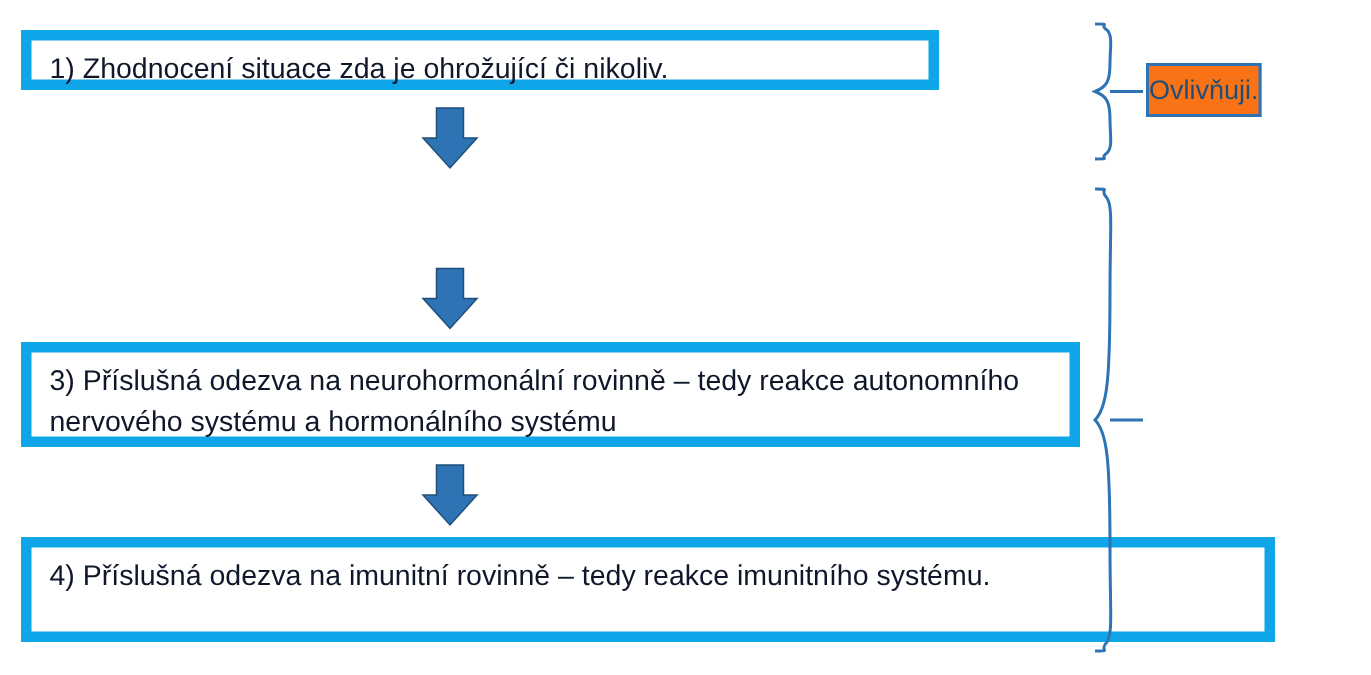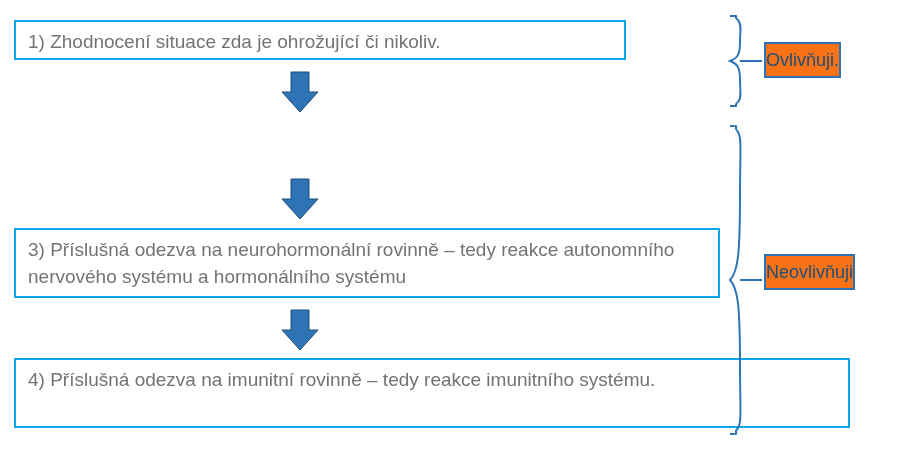--- a/index.html
+++ b/index.html
@@ -15,23 +15,23 @@
     overflow: hidden;
   }
   #diagram {
     position: relative;
     width: 914px;
     height: 450px;
   }
   .step-box {
     position: absolute;
     box-sizing: border-box;
-    border: 2px solid #0ea5e9;
+    border: 7px solid #0ea5e9;
     background: #ffffff;
-    color: #737373;
+    color: #0f172a;
     font-size: 19px;
     line-height: 27px;
     padding: 6px 10px 6px 12px;
     white-space: pre-line;
   }
   .step-1 { left: 14px;  top: 20px;  width: 612px; height: 40px; }
   .step-2 { left: 14px;  top: 126px; width: 658px; height: 40px; }
   .step-3 { left: 14px;  top: 228px; width: 706px; height: 70px; }
   .step-4 { left: 14px;  top: 358px; width: 836px; height: 70px; }
 
@@ -105,15 +105,14 @@
 
   <div class="label-box label-top">Ovlivňuji.</div>
 
   <div class="brace brace-bottom">
     <svg width="34" height="312" viewBox="0 0 34 312" aria-hidden="true">
       <path d="M2 2 C 14 2, 4 2, 10 8 C 14 14, 12 30, 12 70 C 12 130, 10 148, 2 156 C 10 164, 12 182, 12 242 C 12 282, 14 298, 10 304 C 4 310, 14 310, 2 310" fill="none" stroke="#2e74b5" stroke-width="2"></path>
       <path d="M12 156 L 34 156" fill="none" stroke="#2e74b5" stroke-width="2"></path>
     </svg>
   </div>
 
-  <div class="label-box label-bottom">Neovlivňuji</div>
 
 </div>
 
 </body></html>

